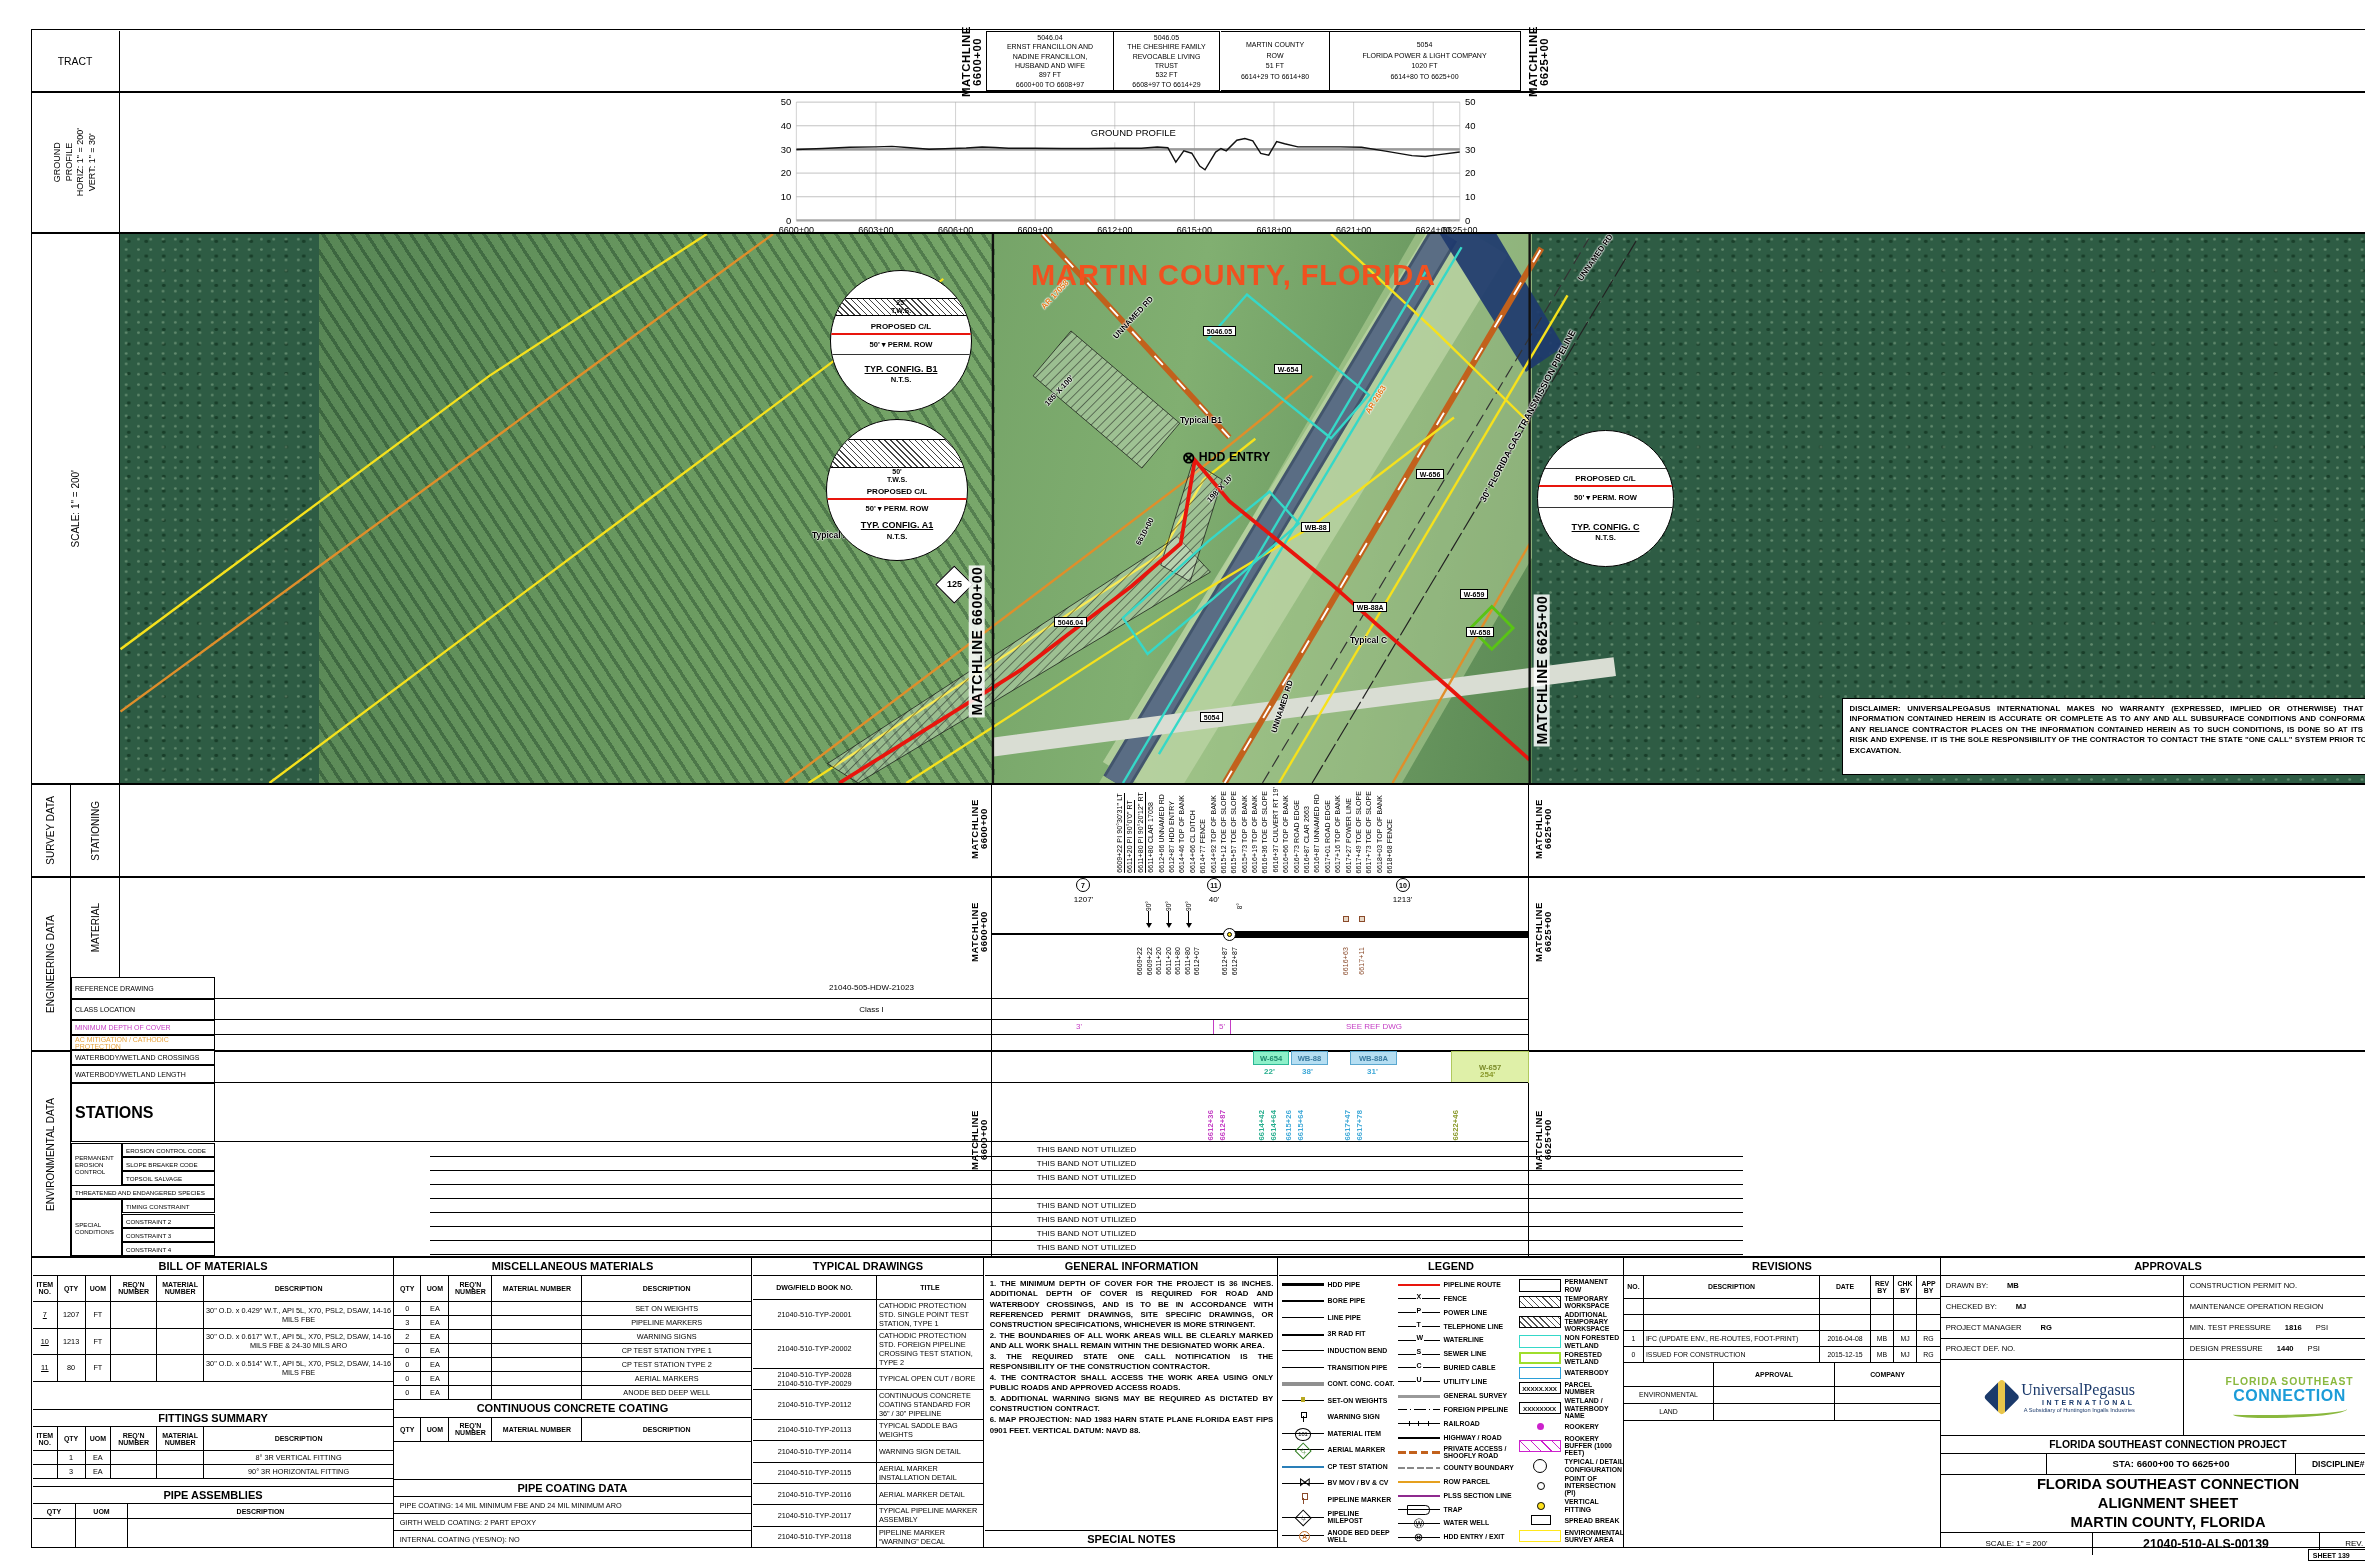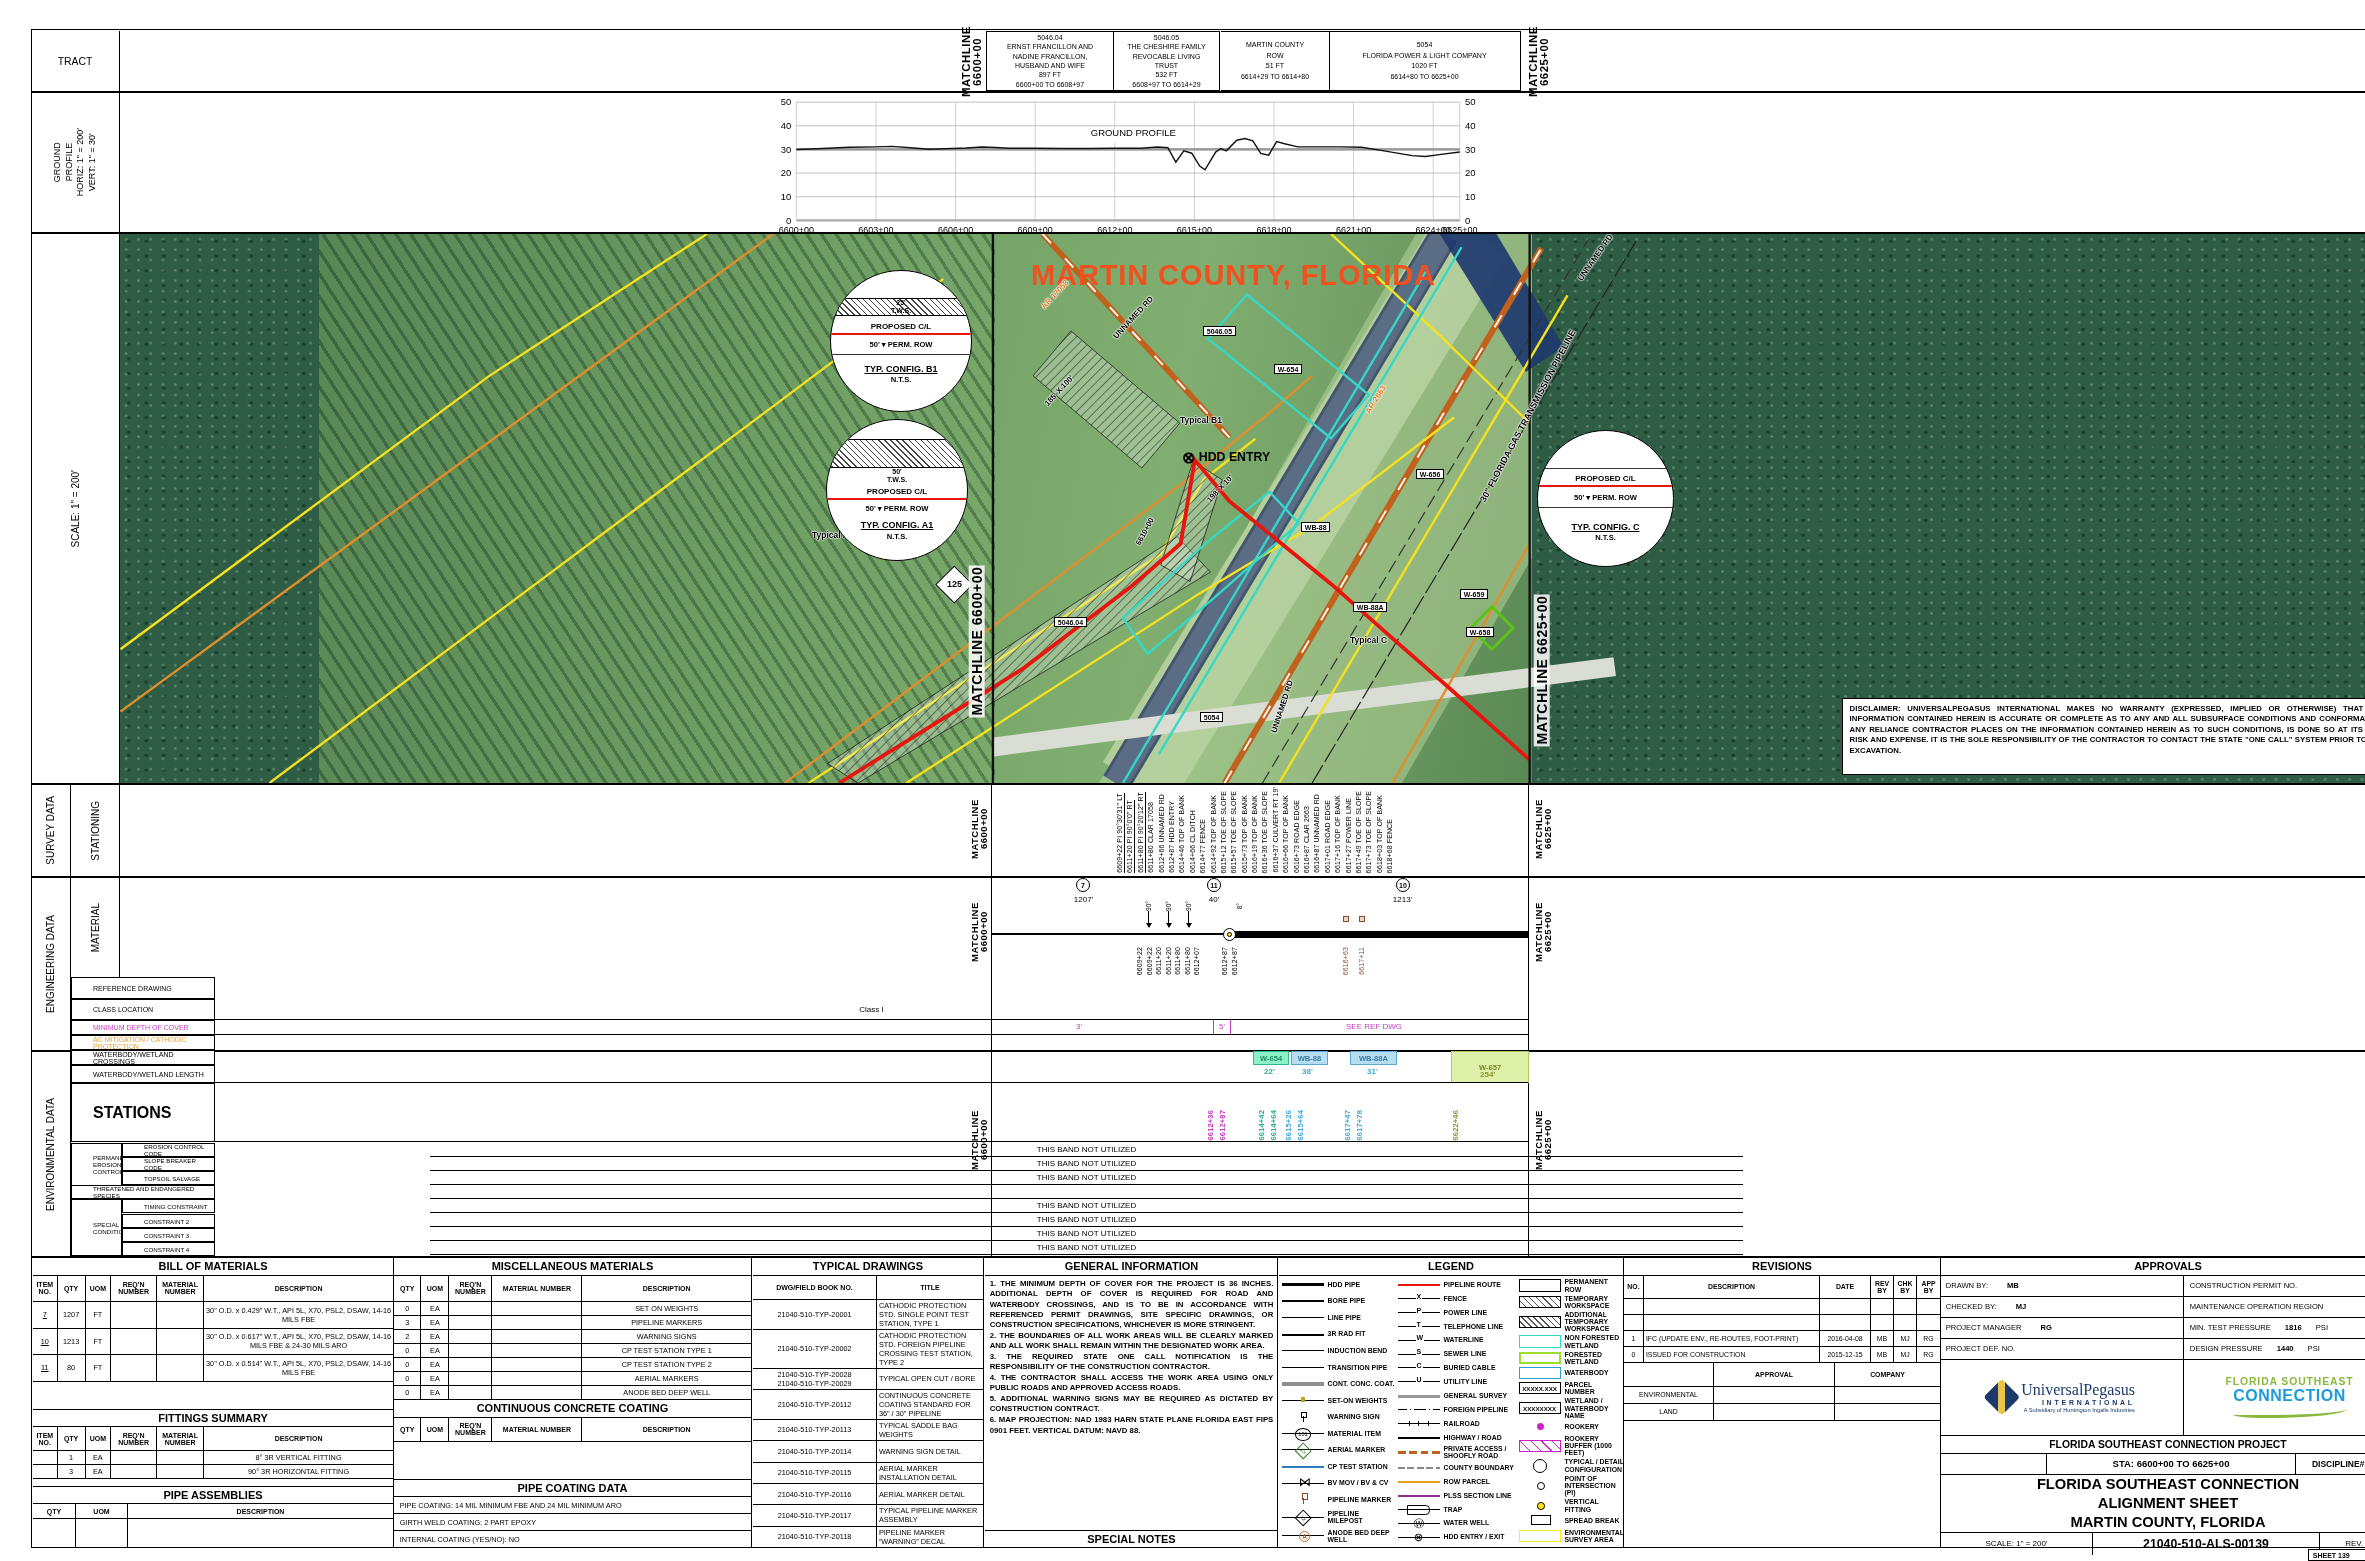--- a/index.html
+++ b/index.html
@@ -40,21 +40,21 @@
 .tone-magenta{color:#c43dc4}
 .tone-mint{color:#27ae8e}
 .tone-cyan{color:#3fa9d8}
 .tone-olive{color:#8a9a2b}
 .tone-brown{color:#8a4a2a}
 .cross-box{position:absolute;top:1051px;height:14px;border:0.9px solid;font-size:7.6px;font-weight:bold;display:flex;align-items:center;justify-content:center}
 .cb-mint{background:#8df0c9;border-color:#2bb895;color:#1f8a6d}
 .cb-blue{background:#b5def2;border-color:#5aa7cf;color:#3a7ba0}
 .cb-olive{background:#dff0a8;border-color:#b0c95e;color:#7a8a28}
 .lenv{position:absolute;top:1067px;font-size:8px;font-weight:bold}
-.rowlab{position:absolute;left:71px;width:144px;border:1.4px solid #000;background:#fff;display:flex;align-items:center;padding-left:21px;font-size:7px}
+.rowlab{position:absolute;left:71px;width:144px;border:1.4px solid #000;background:#fff;display:flex;align-items:center;padding-left:3px;font-size:7px}
 .bandrow{position:absolute;left:215px;width:1313px;border-bottom:1.4px solid #000;display:flex;align-items:center;justify-content:center;font-size:8px}
 
 .col{position:absolute;top:1258px;height:290px;display:flex;flex-direction:column}
 .bar{border-bottom:1.4px solid #000;display:flex;align-items:center;justify-content:center;font-size:11px;font-weight:bold;flex:0 0 17.5px}
 .thead{display:flex;border-bottom:1.4px solid #000;font-weight:bold;text-align:center;font-size:7px}
 .thead>div,.trow>div{border-right:0.9px solid #000;display:flex;align-items:center;justify-content:center;padding:0.9px 1.9px;text-align:center}
 .thead>div:last-child,.trow>div:last-child{border-right:none}
 .trow{display:flex;border-bottom:0.9px solid #000;font-size:7.3px;text-align:center}
 .pre{white-space:pre-line}
 .gi{padding:3.8px 4.7px;font-size:7.8px;font-weight:bold;text-align:justify;line-height:1.3}
@@ -482,20 +482,21 @@
   <div class="stations-row engst" style="left:1221px;top:941px;height:34px">
     <div class="vt">6612+87</div>
       <div class="vt">6612+87</div>
   </div>
   <div class="stations-row engst tone-brown" style="left:1342px;top:941px;height:34px;gap:6.6px">
     <div class="vt">6616+63</div>
       <div class="vt">6617+11</div>
   </div>
 
   <div class="rowlab" style="top:977px;height:22px">REFERENCE DRAWING</div>
+  <div class="abs" style="left:215px;top:977px;width:1313px;height:22px;border-bottom:1.4px solid #000;display:flex;align-items:center;justify-content:center;font-size:8px">21040-505-HDW-21023</div>
   <div class="rowlab" style="top:999px;height:21px">CLASS LOCATION</div>
   <div class="abs" style="left:215px;top:999px;width:1313px;height:21px;border-bottom:1.4px solid #000;display:flex;align-items:center;justify-content:center;font-size:8px">Class I</div>
   <div class="rowlab" style="top:1020px;height:15px;color:#c43dc4">MINIMUM DEPTH OF COVER</div>
   <div class="abs" style="left:215px;top:1020px;width:1313px;height:15px;border-bottom:1.4px solid #000;color:#c43dc4;font-size:8px">
     <span class="abs" style="left:861px;top:2.4px">3'</span>
     <span class="abs" style="left:998px;top:0;width:1.4px;height:100%;background:#c43dc4"></span>
     <span class="abs" style="left:1004px;top:2.4px">5'</span>
     <span class="abs" style="left:1015px;top:0;width:1.4px;height:100%;background:#c43dc4"></span>
     <span class="abs" style="left:1131px;top:2.4px">SEE REF DWG</span>
   </div>

